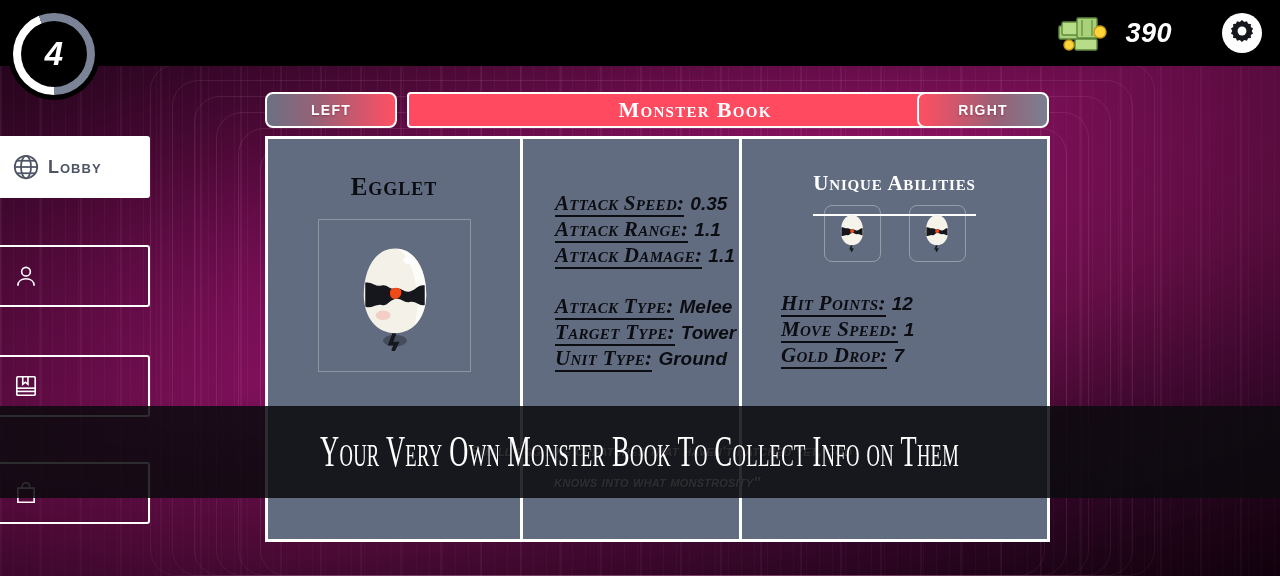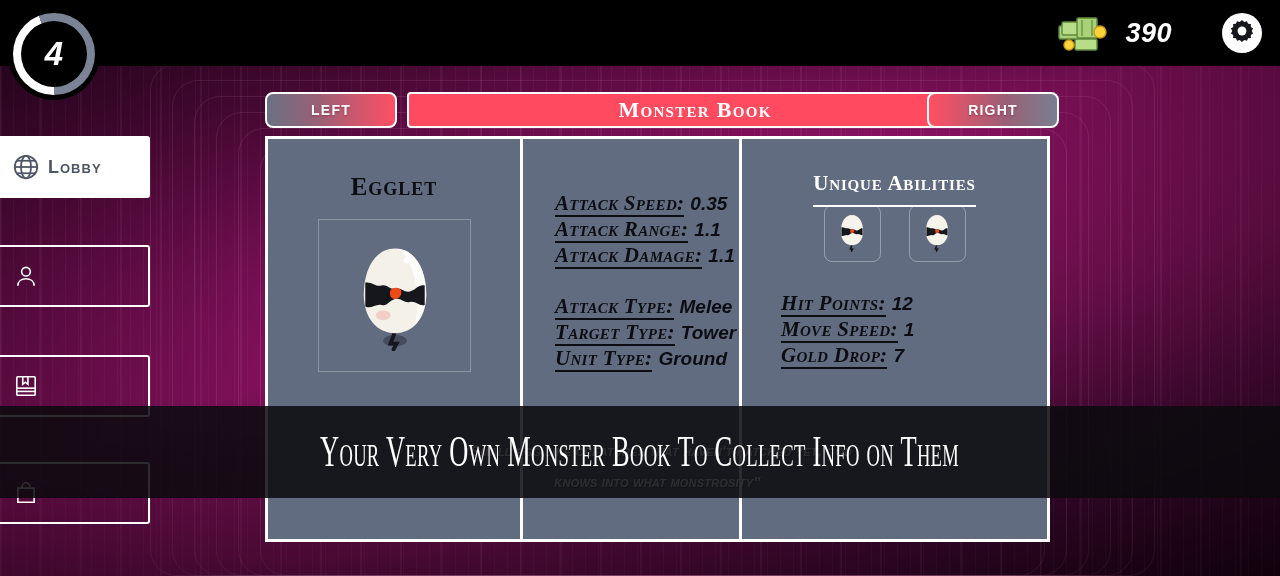--- a/index.html
+++ b/index.html
@@ -140,21 +140,21 @@
     display: flex; align-items: center; justify-content: center;
     color: #ffffff; font-size: 14px; font-weight: bold;
     font-family: "Liberation Sans", sans-serif;
     letter-spacing: 1.2px;
     cursor: pointer;
     text-shadow: 0 1px 2px rgba(120,20,50,0.5);
   }
   .navbtn.left  { left: 265px; width: 132px;
     background: linear-gradient(to right, #6b7184 0%, #9a6076 40%, #ff4f63 100%); }
   .navbtn.right { left: 917px; width: 132px;
-    background: linear-gradient(to right, #ff4f63 0%, #9a6076 60%, #7a7f91 100%); margin-left: 10px; }
+    background: linear-gradient(to right, #ff4f63 0%, #9a6076 60%, #7a7f91 100%); }
 
   .title-bar {
     position: absolute; left: 407px; top: 92px; width: 576px; height: 36px;
     background: #ff4a5f;
     border: 2.5px solid #ffffff; border-radius: 4px;
     display: flex; align-items: center; justify-content: center;
     color: #ffffff; font-size: 22px; font-weight: bold;
     font-family: "Liberation Serif", serif;
     font-variant: small-caps; letter-spacing: 1.3px;
     cursor: pointer;
@@ -208,21 +208,21 @@
   .stats-gap { height: 25px; }
 
   .abil-title {
     position: absolute; top: 32px; left: 0; right: 0;
     text-align: center;
   }
   .abil-title span {
     color: #ffffff; font-size: 21px; font-weight: bold;
     font-family: "Liberation Serif", serif;
     font-variant: small-caps; letter-spacing: 0.8px;
-    border-bottom: 2px solid #ffffff; padding-bottom: 10px;
+    border-bottom: 2px solid #ffffff; padding-bottom: 19px;
   }
   .abil-slots {
     position: absolute; top: 66px; left: 0; right: 0;
     display: flex; justify-content: center; gap: 28px;
   }
   .abil-slot {
     width: 57px; height: 57px;
     border: 1.5px solid rgba(255,255,255,0.33);
     border-radius: 8px;
     display: flex; align-items: center; justify-content: center;

